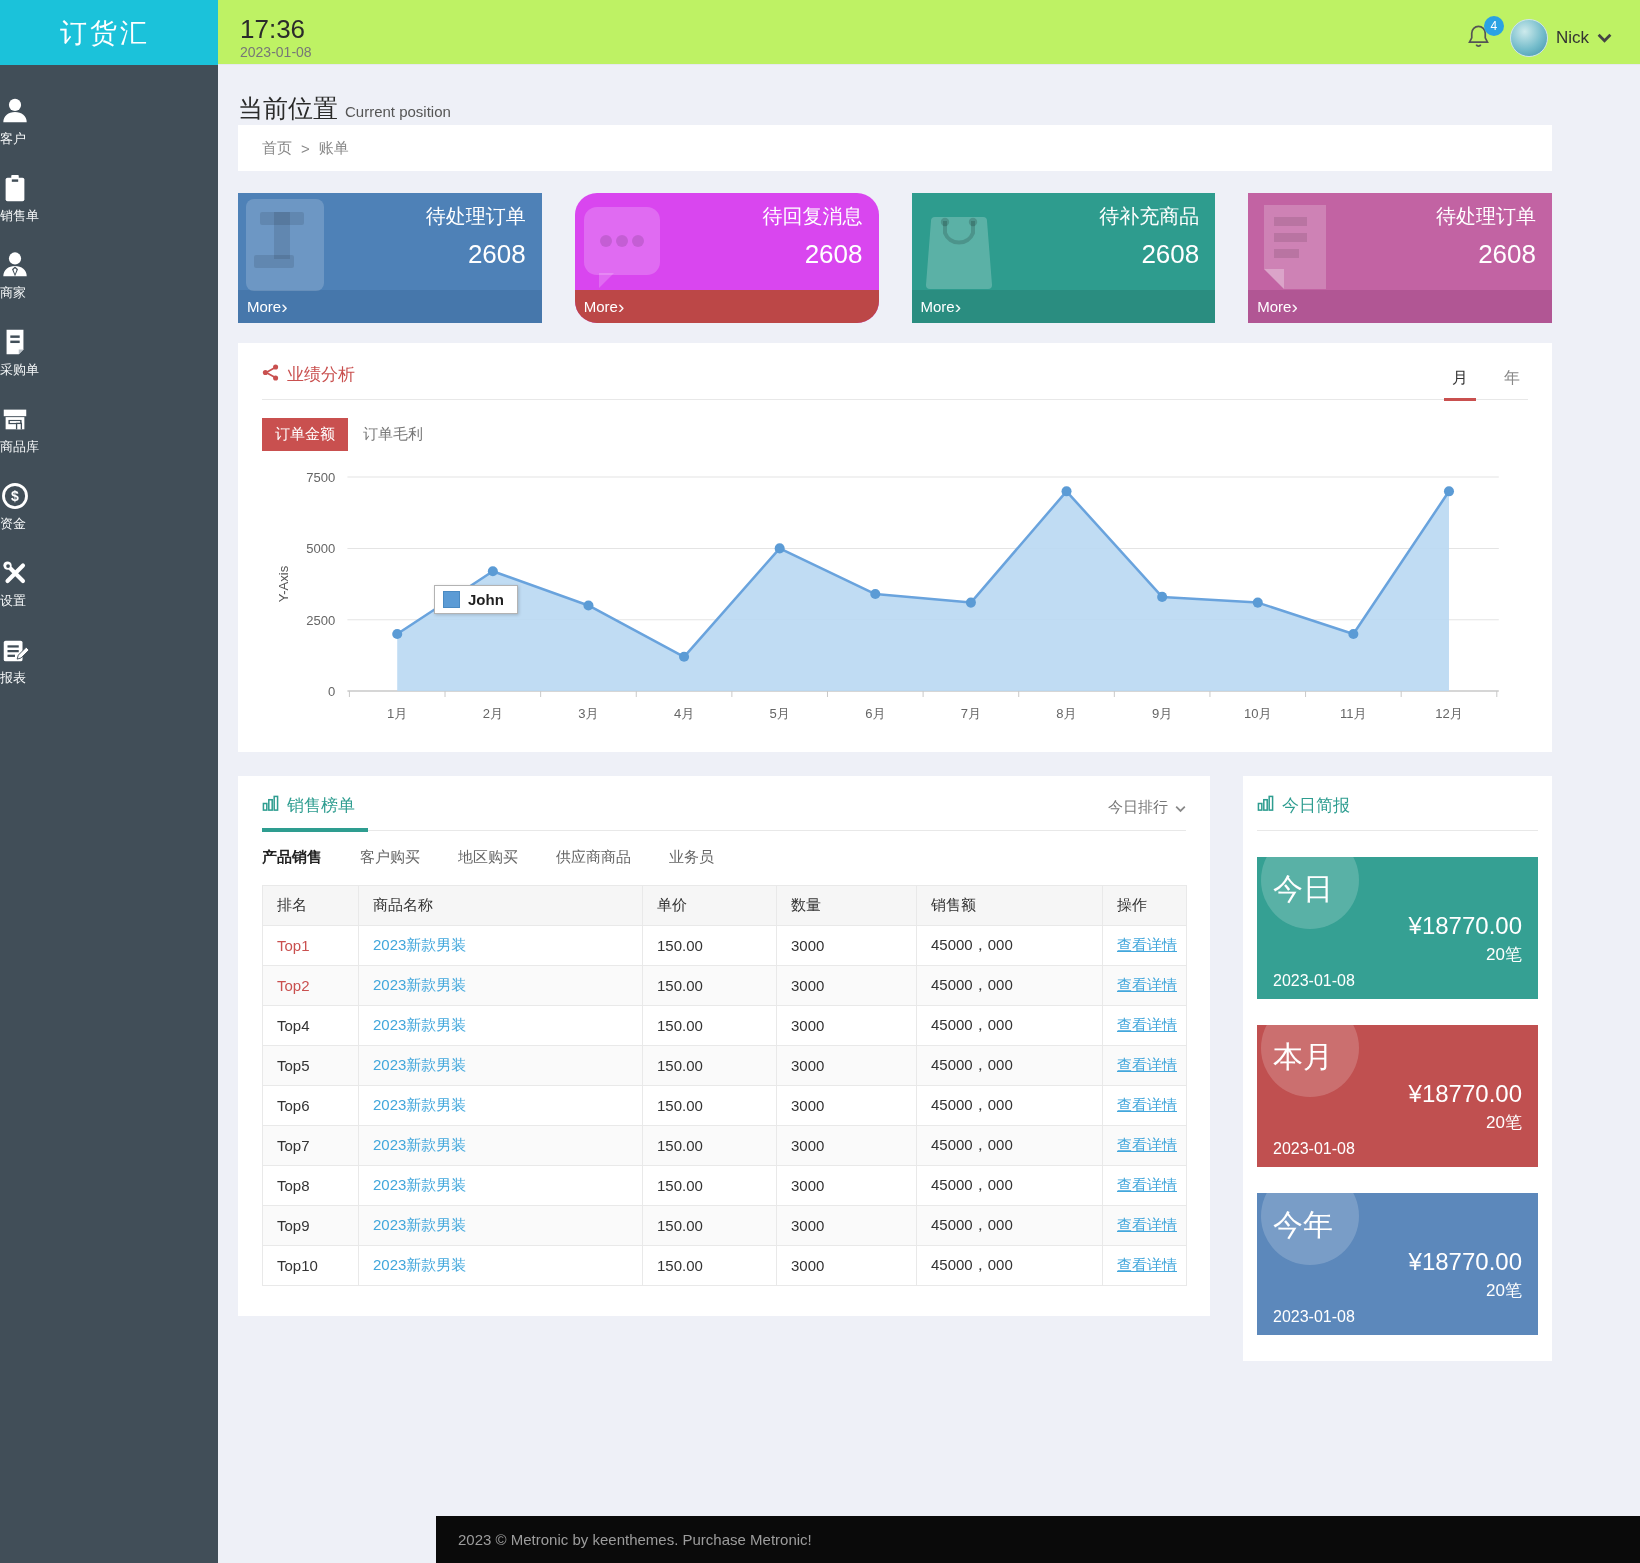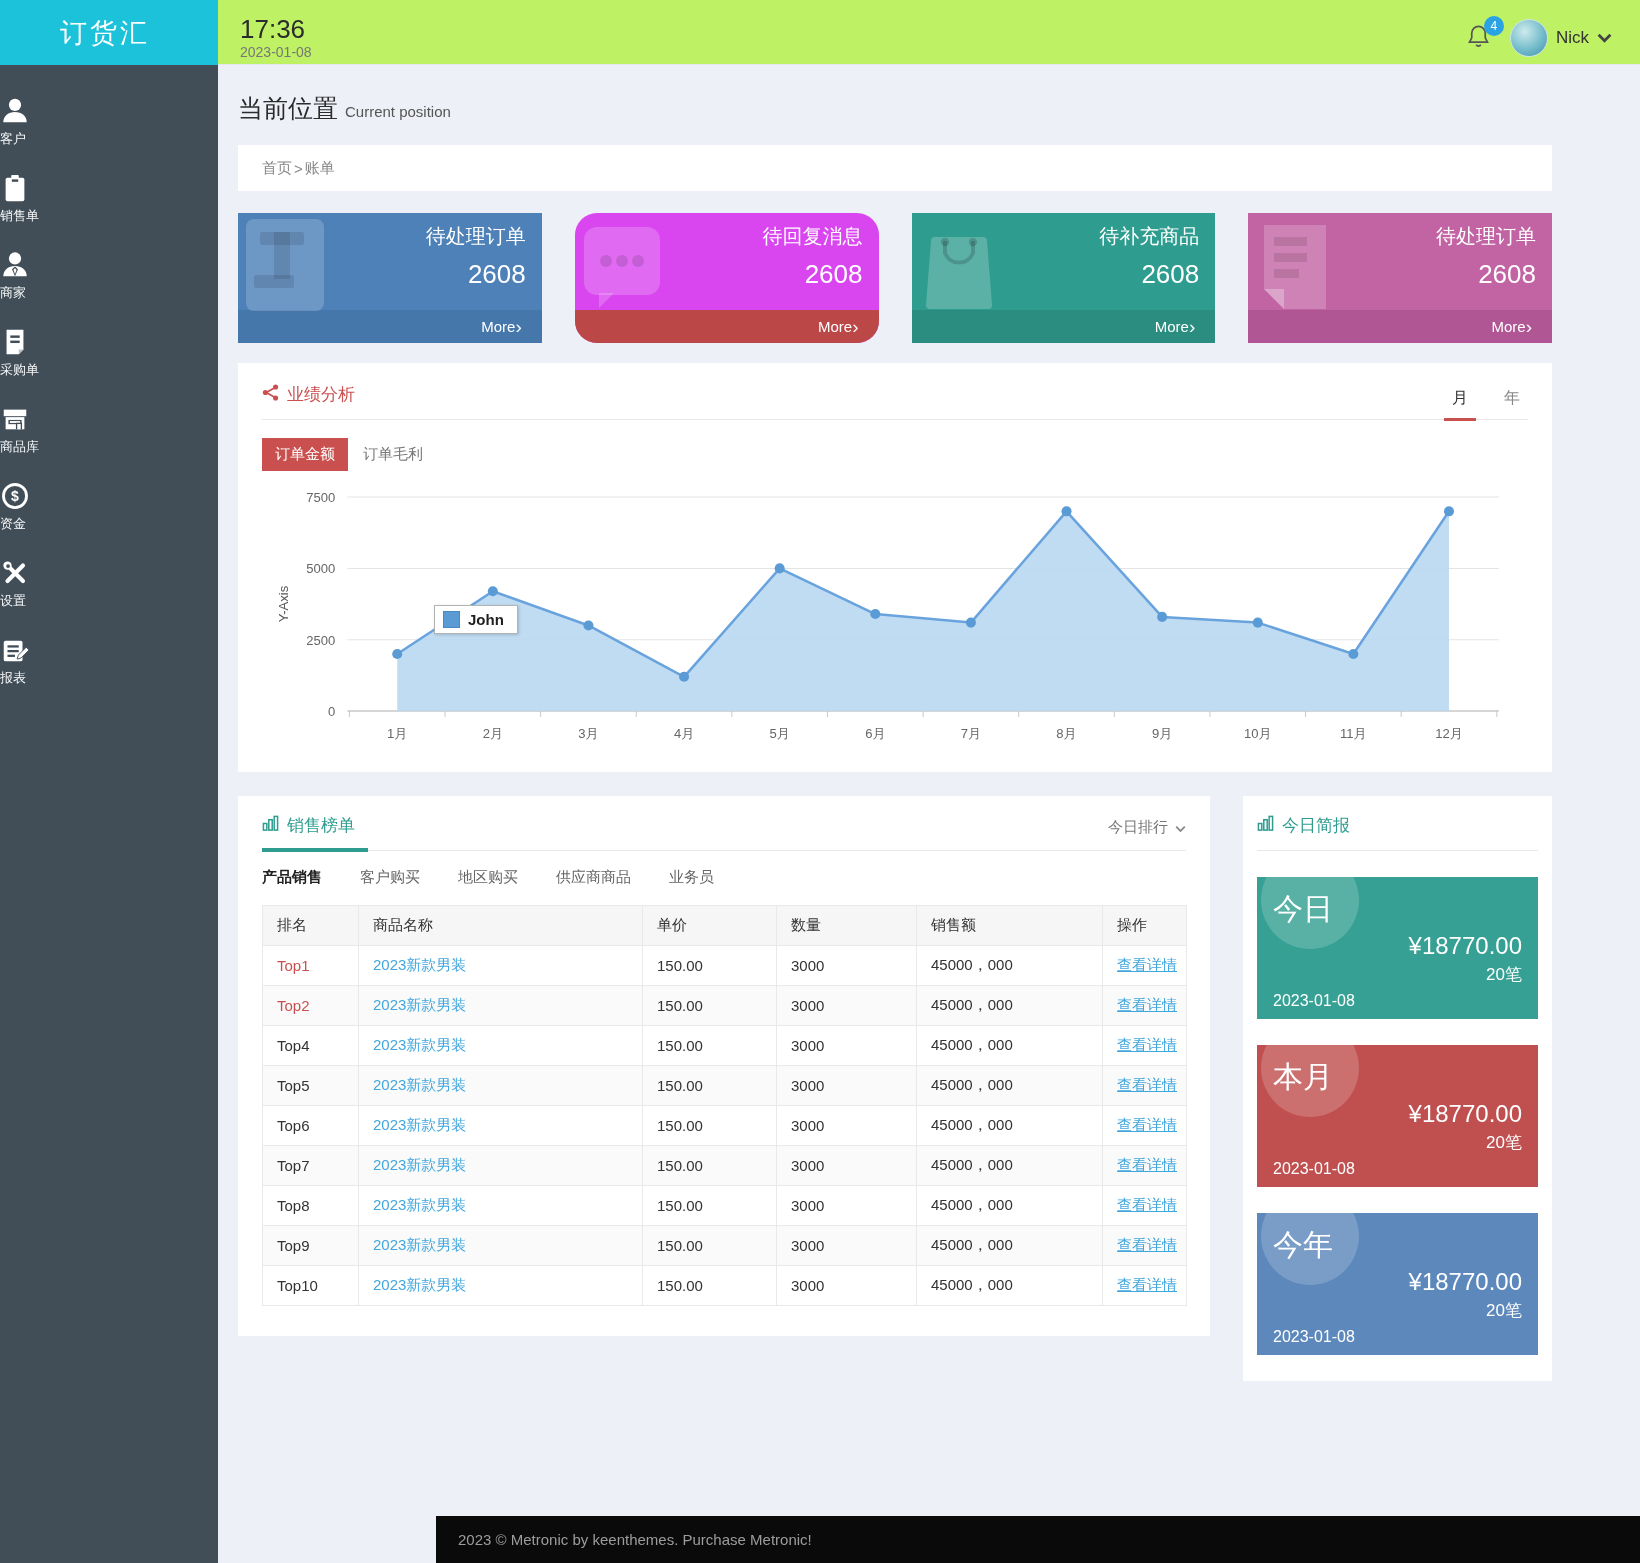--- a/index.html
+++ b/index.html
@@ -21,32 +21,32 @@
 .clock .date{font-size:14px;color:#777}
 .top-right{display:flex;align-items:center;gap:15px}
 .bell-wrap{position:relative;width:30px;height:30px;cursor:pointer}
 .badge{position:absolute;top:-7px;right:-9px;width:20px;height:20px;border-radius:50%;background:#2aa2e3;color:#fff;font-size:12px;display:flex;align-items:center;justify-content:center}
 .avatar{width:38px;height:38px;border-radius:50%;background:radial-gradient(circle at 38% 32%,#cdeaec,#74bccb 55%,#3e90aa);border:1px solid #cfe4ea}
 .user-menu{display:flex;align-items:center;gap:8px;cursor:pointer}
 .user-name{font-size:17px;color:#333}
 .content{padding:0 88px 0 20px}
 .page-title{margin-top:27px;font-size:25px;color:#2b2b2b}
 .page-title .sub{font-size:15px;color:#555;margin-left:7px}
-.bc{margin-top:20px;background:#fff;height:46px;display:flex;align-items:center;padding-left:24px;font-size:15px;color:#888;gap:2px}
+.bc{background:#fff;height:46px;display:flex;align-items:center;padding-left:24px;font-size:15px;color:#888;gap:9px}
 .bc span{cursor:pointer}
 
 .stat-row{margin-top:22px;display:flex;gap:33px}
 .stat-card{position:relative;flex:1;height:130px;color:#fff;overflow:hidden}
 .stat-main{height:97px;position:relative}
 .stat-icon{position:absolute;left:6px;top:4px;width:86px;height:100px}
 .stat-icon svg{width:86px;height:100px}
 .stat-text{position:absolute;right:16px;top:10px;text-align:right}
 .stat-title{font-size:20px}
 .stat-value{font-size:26px;margin-top:9px}
-.stat-footer{height:33px;display:flex;align-items:center;justify-content:flex-end;padding:0 20px;font-size:15px;cursor:pointer}
+.stat-footer{height:33px;display:flex;align-items:center;justify-content:flex-start;padding:0 9px;font-size:15px;cursor:pointer}
 .more-chev{font-size:19px;line-height:1;opacity:.95}
 
 .panel{background:#fff}
 .chart-panel{margin-top:20px;padding:20px 24px 24px}
 .panel-head{display:flex;align-items:flex-end;justify-content:space-between;border-bottom:1px solid #e8e8e8;position:relative}
 .p-title{font-size:17px;display:flex;align-items:center;gap:8px;padding-bottom:13px}
 .chart-panel .p-title{color:#c9504f}
 .mini-tabs{display:flex;gap:20px;font-size:16px;color:#888}
 .mini-tab{padding:0 8px 9px;cursor:pointer;margin-bottom:-2px}
 .mini-tab.active{color:#333;border-bottom:3px solid #c9504f}

